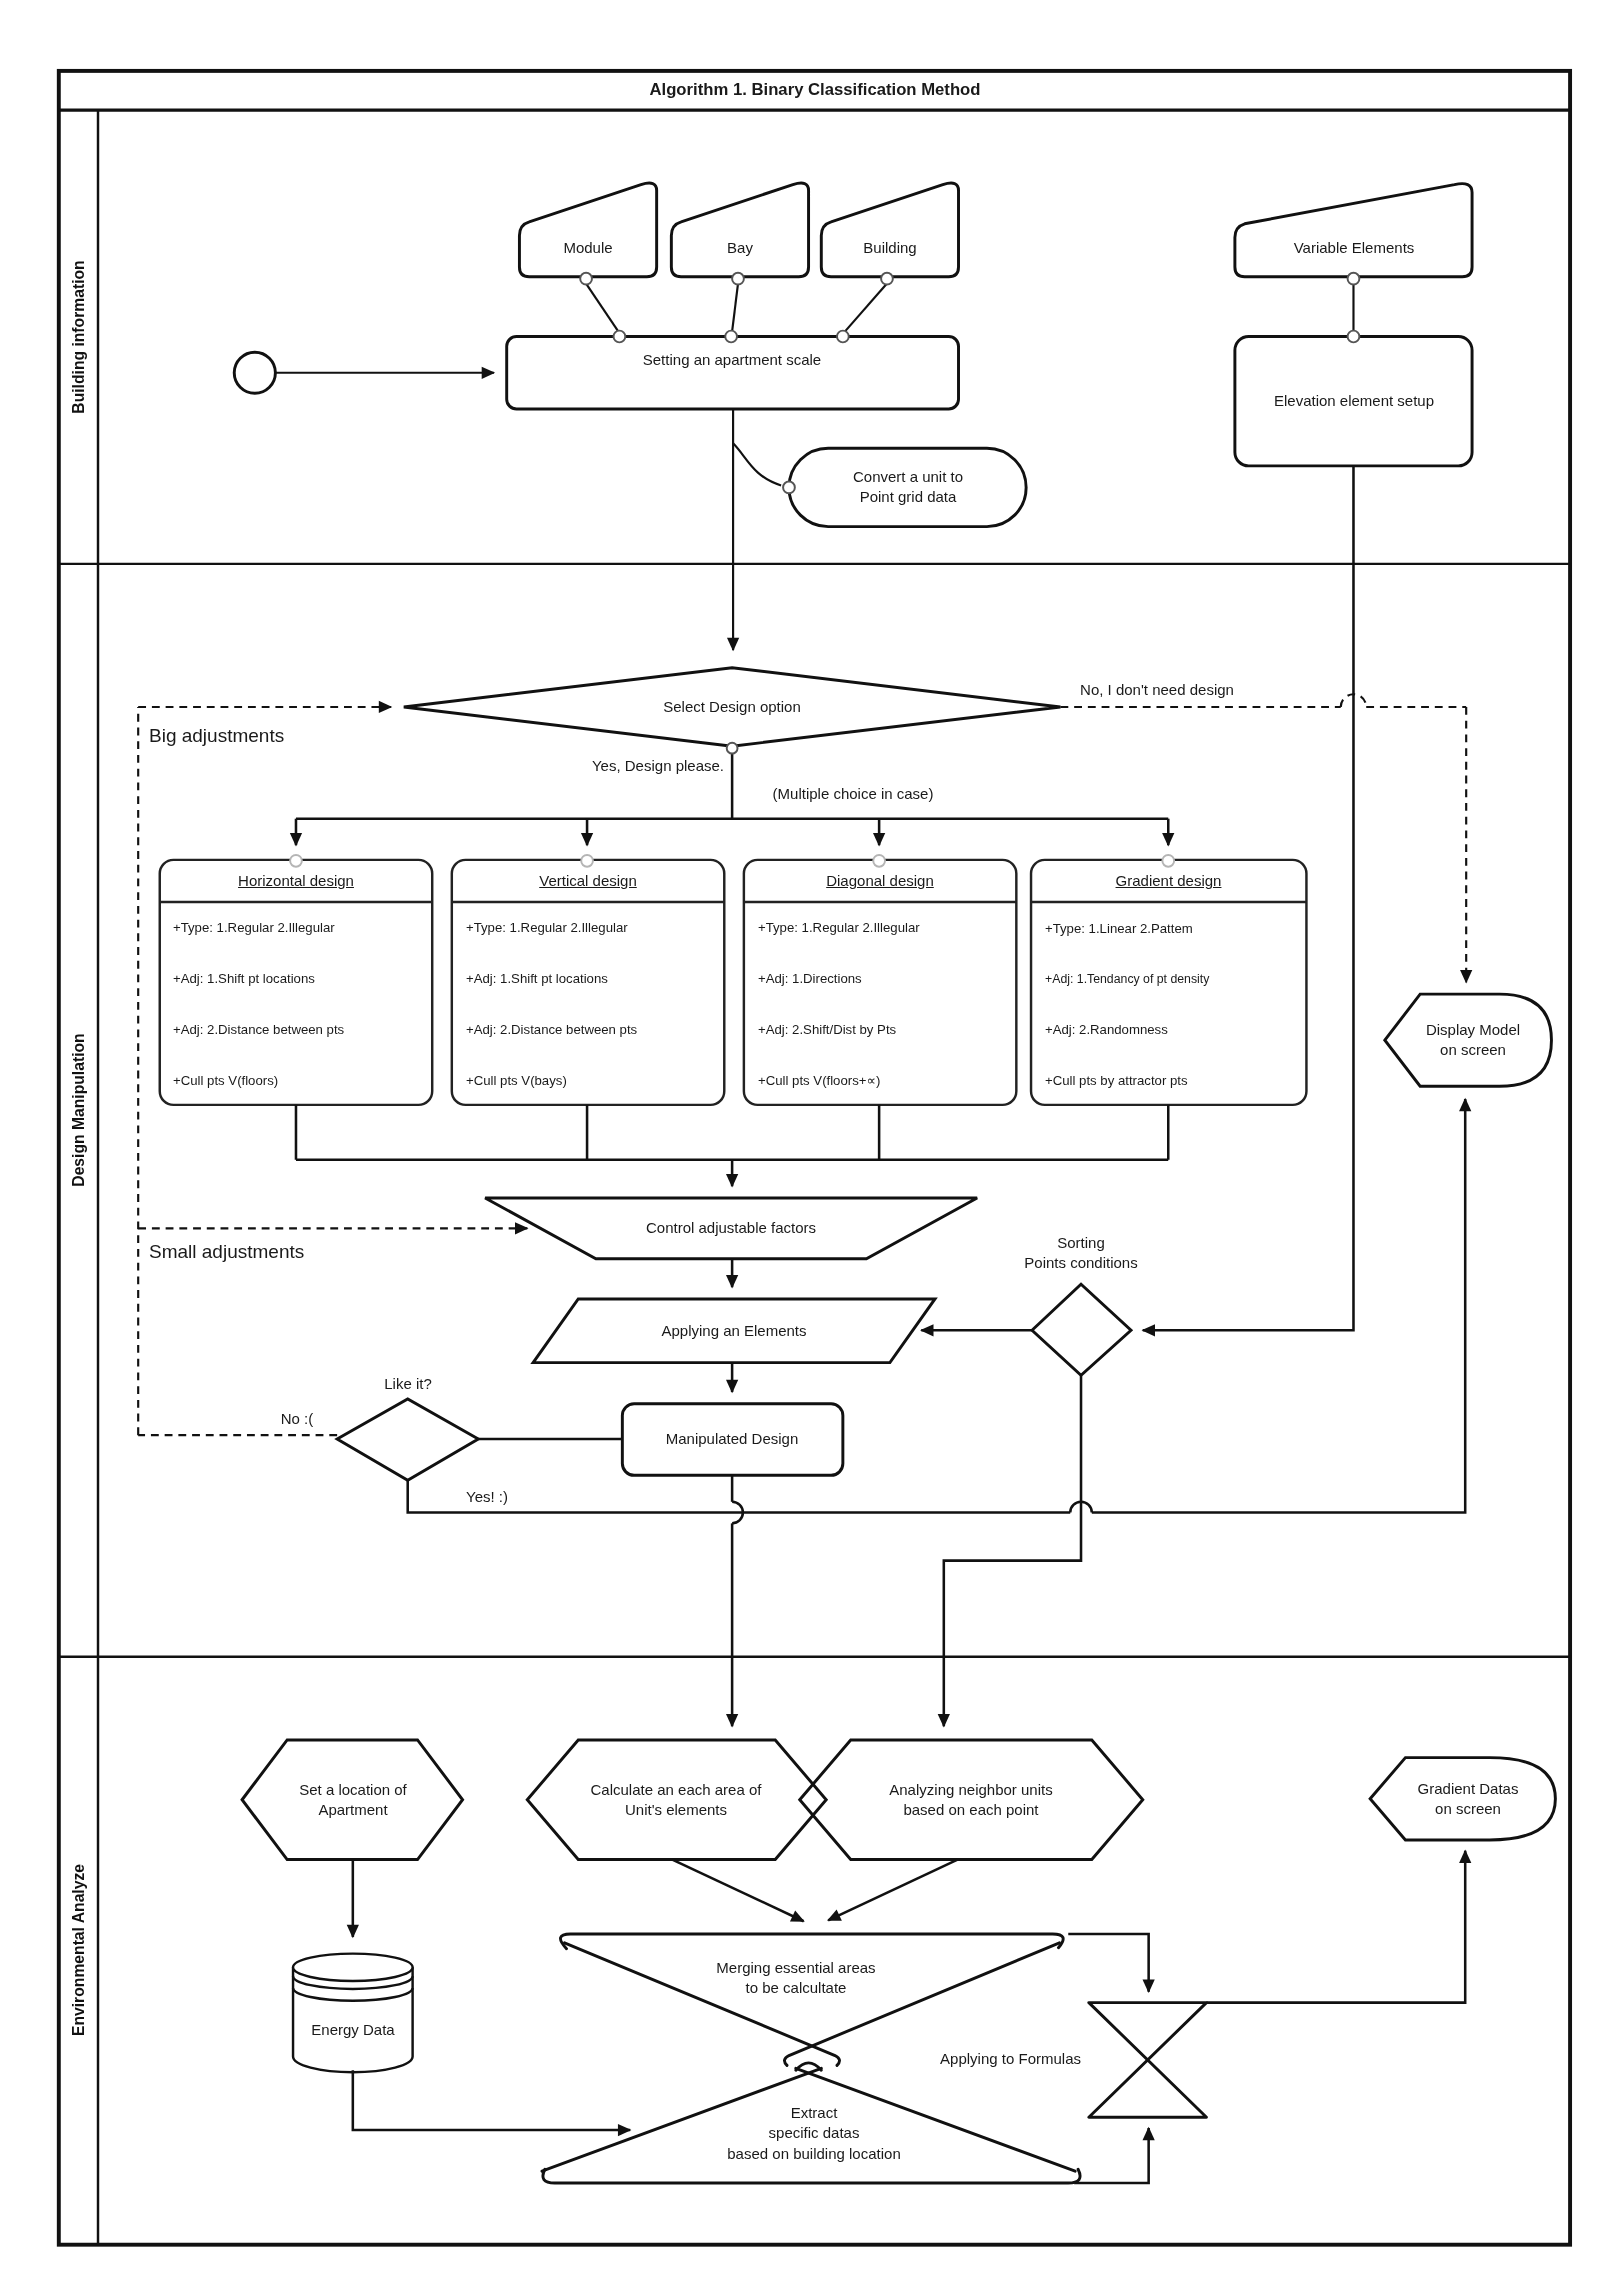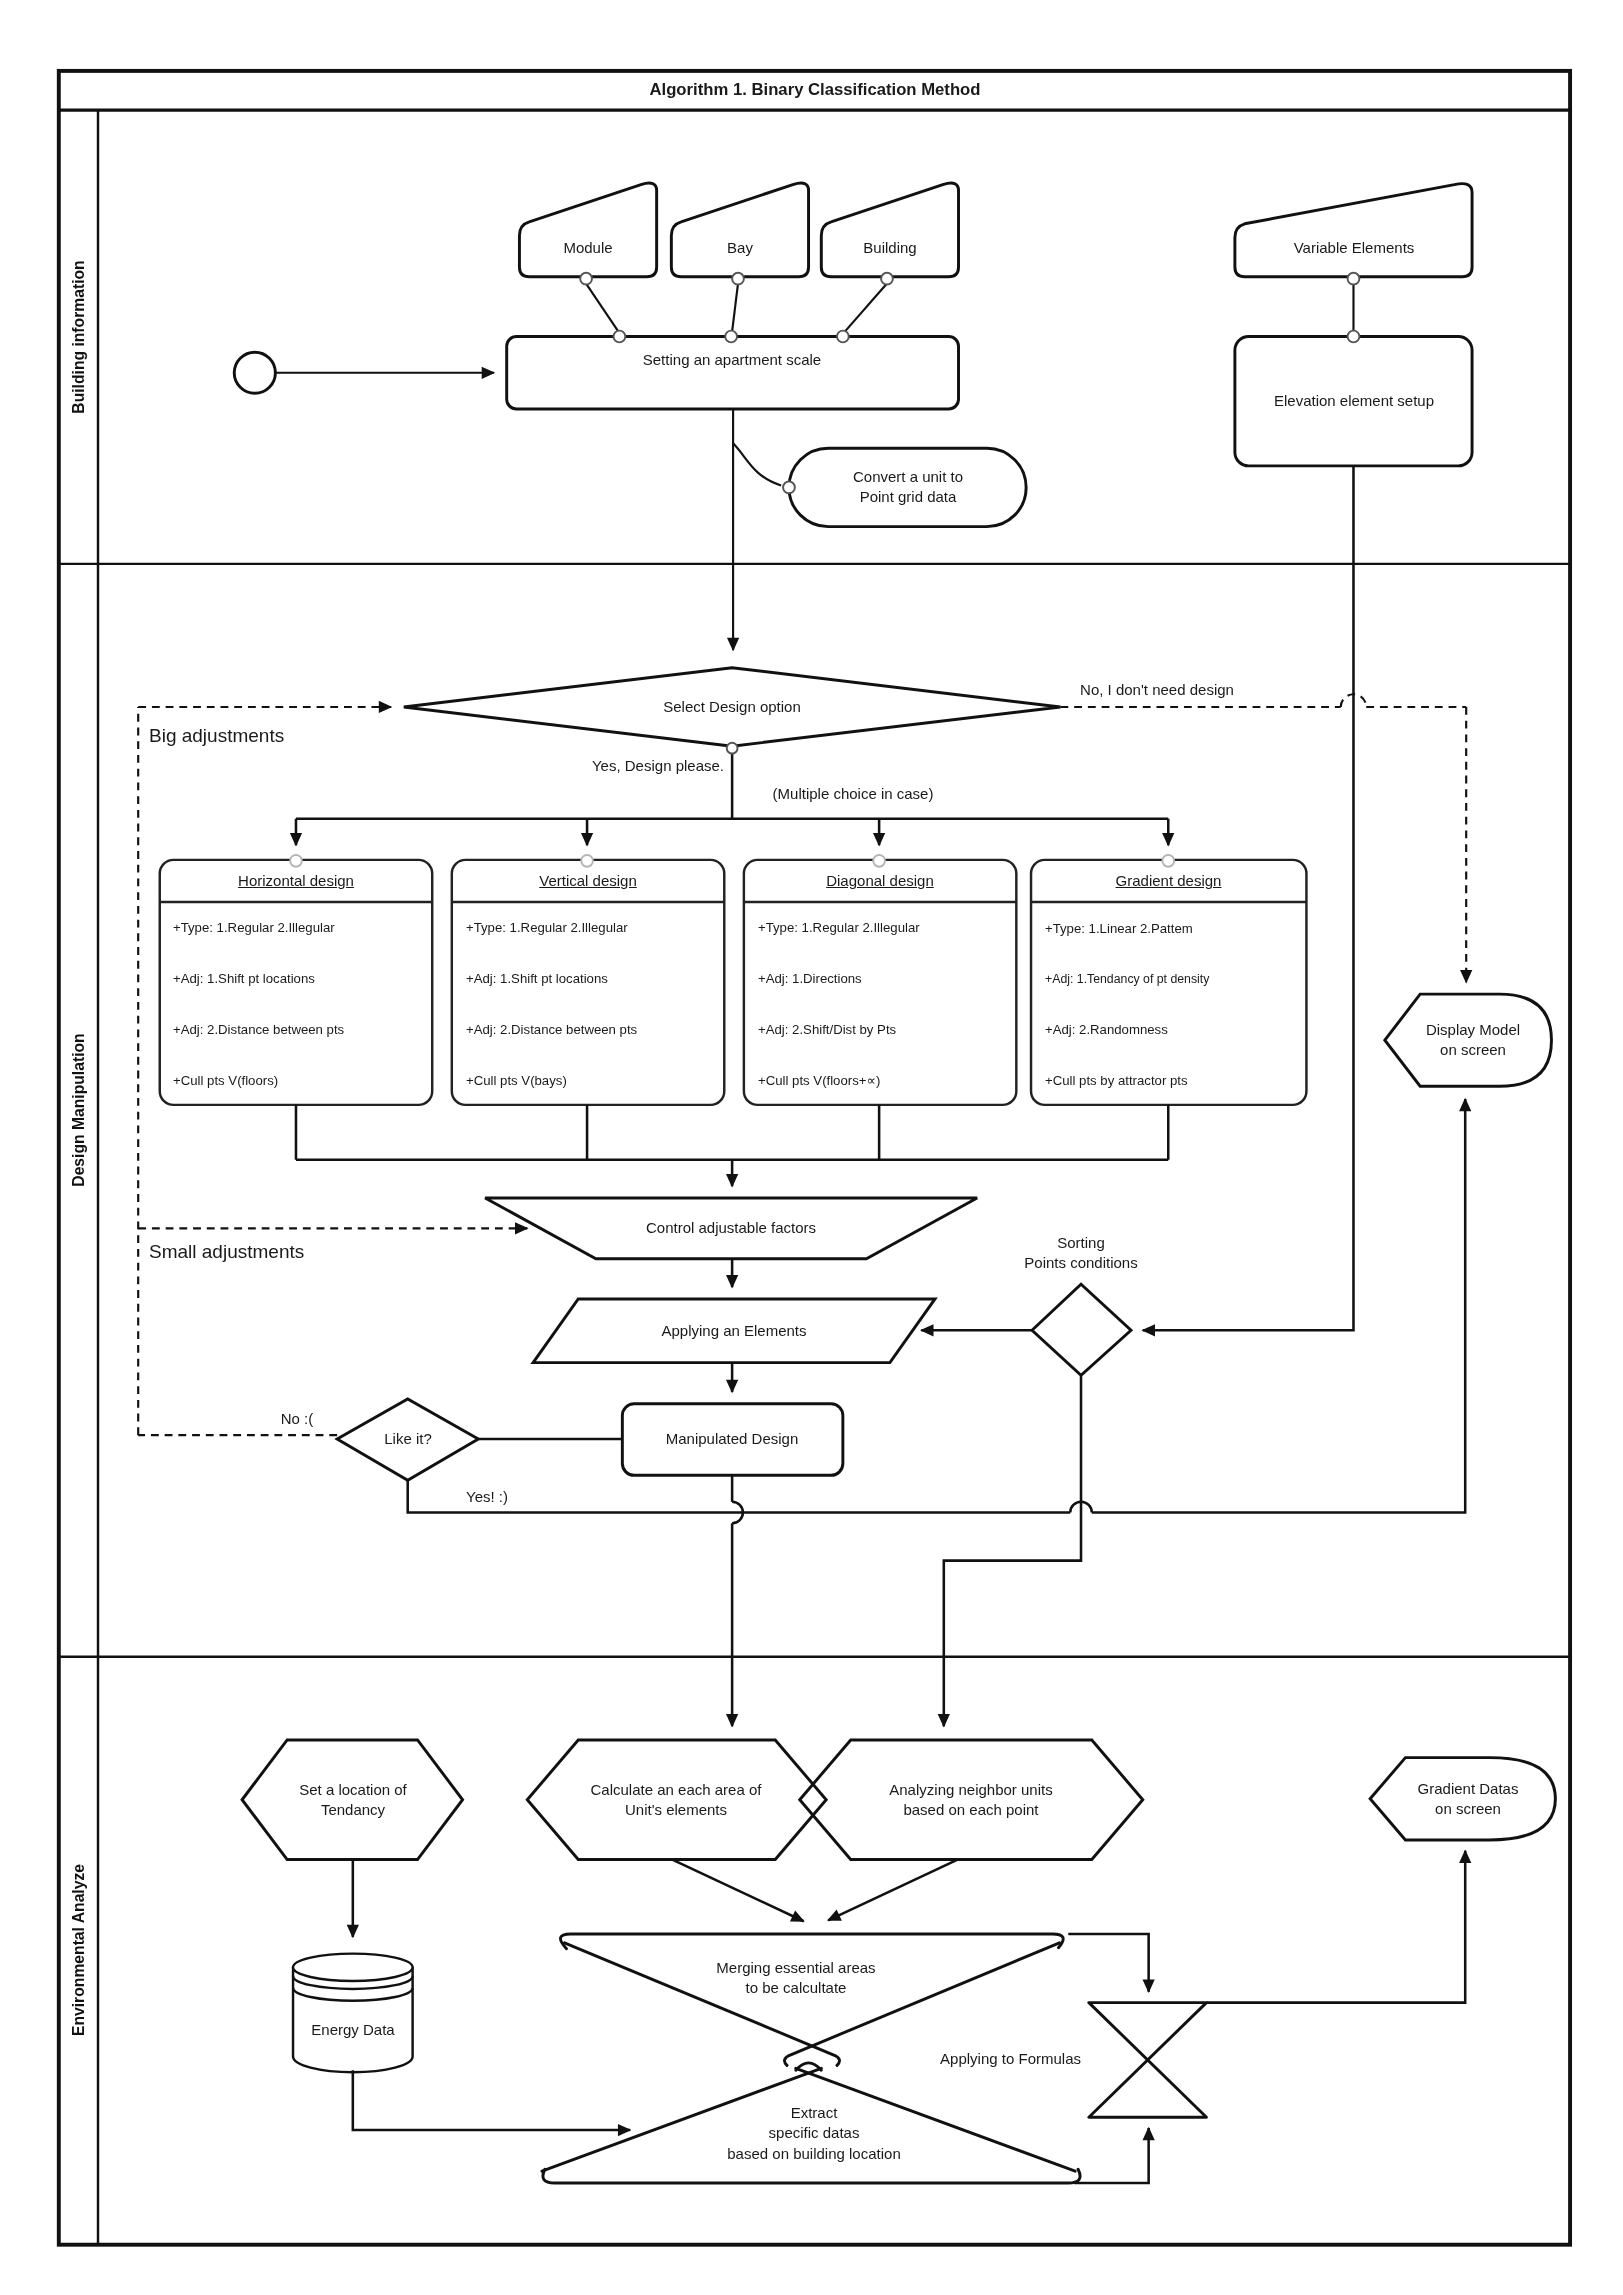--- a/index.html
+++ b/index.html
@@ -217,28 +217,28 @@
 
 <div class="box-title" style="left:1031px;top:872px;width:275px;">Gradient design</div>
 <div class="box-item" style="left:1045px;top:921px;">+Type: 1.Linear 2.Pattem</div>
 <div class="box-item small" style="left:1045px;top:972px;">+Adj: 1.Tendancy of pt density</div>
 <div class="box-item" style="left:1045px;top:1022px;">+Adj: 2.Randomness</div>
 <div class="box-item" style="left:1045px;top:1073px;">+Cull pts by attractor pts</div>
 
 <div class="lbl" style="left:731px;top:1228px;">Control adjustable factors</div>
 <div class="lbl" style="left:734px;top:1331px;">Applying an Elements</div>
 <div class="lbl" style="left:732px;top:1439px;">Manipulated Design</div>
-<div class="lbl" style="left:408px;top:1439px;">Like it?</div>
+<div class="lbl" style="left:408px;top:1384px;">Like it?</div>
 <div class="lbl" style="left:297px;top:1419px;">No :(</div>
 <div class="lbl" style="left:487px;top:1497px;">Yes! :)</div>
 <div class="lbl" style="left:1473px;top:1040px;">Display Model
 on screen</div>
 
 <div class="lbl" style="left:353px;top:1800px;">Set a location of
-Tendancy</div>
+Apartment</div>
 <div class="lbl" style="left:676px;top:1800px;">Calculate an each area of
 Unit's elements</div>
 <div class="lbl" style="left:971px;top:1800px;">Analyzing neighbor units
 based on each point</div>
 <div class="lbl" style="left:1468px;top:1799px;">Gradient Datas
 on screen</div>
 <div class="lbl" style="left:353px;top:2030px;">Energy Data</div>
 <div class="lbl" style="left:796px;top:1978px;">Merging essential areas
 to be calcultate</div>
 <div class="lbl-right" style="left:885px;top:2050px;width:196px;">Applying to Formulas</div>

